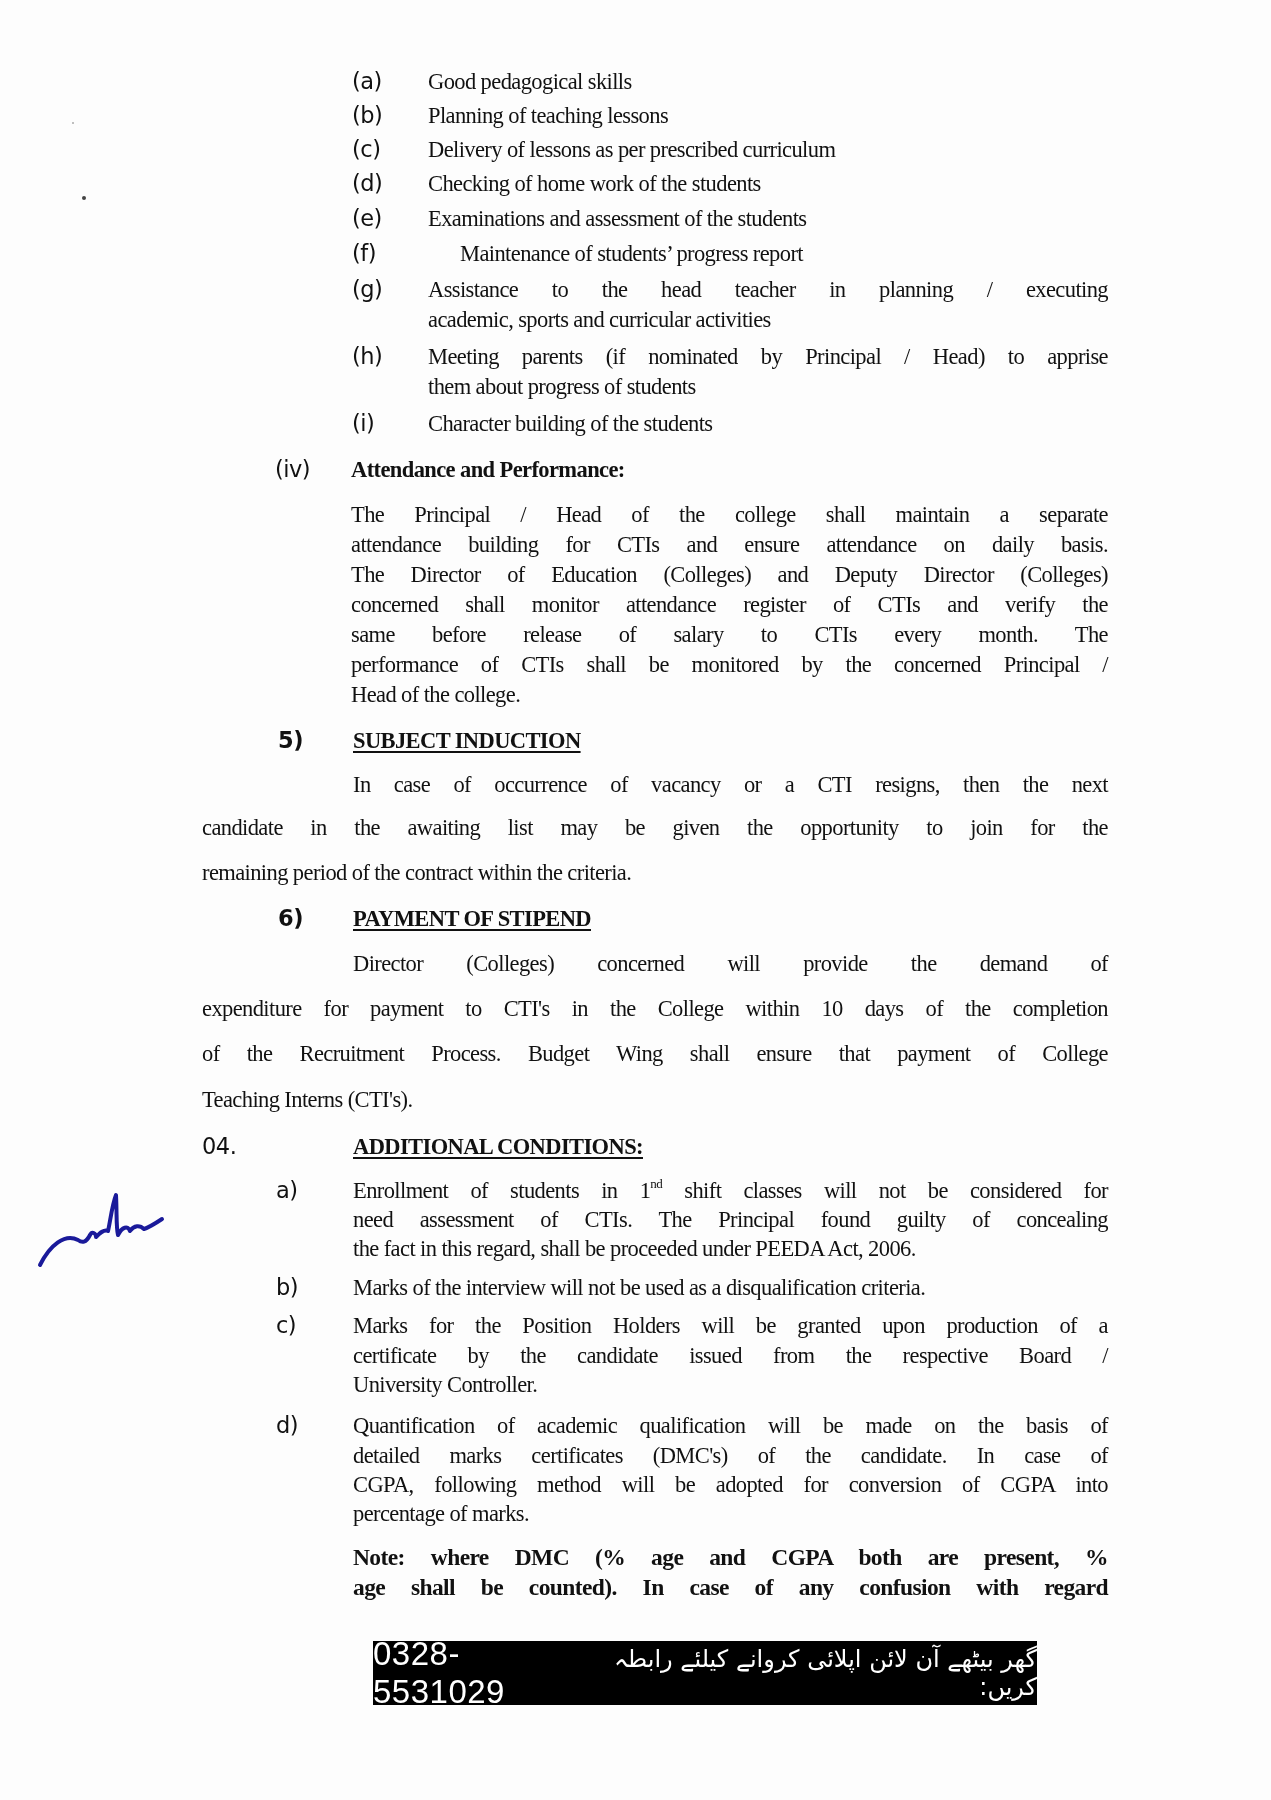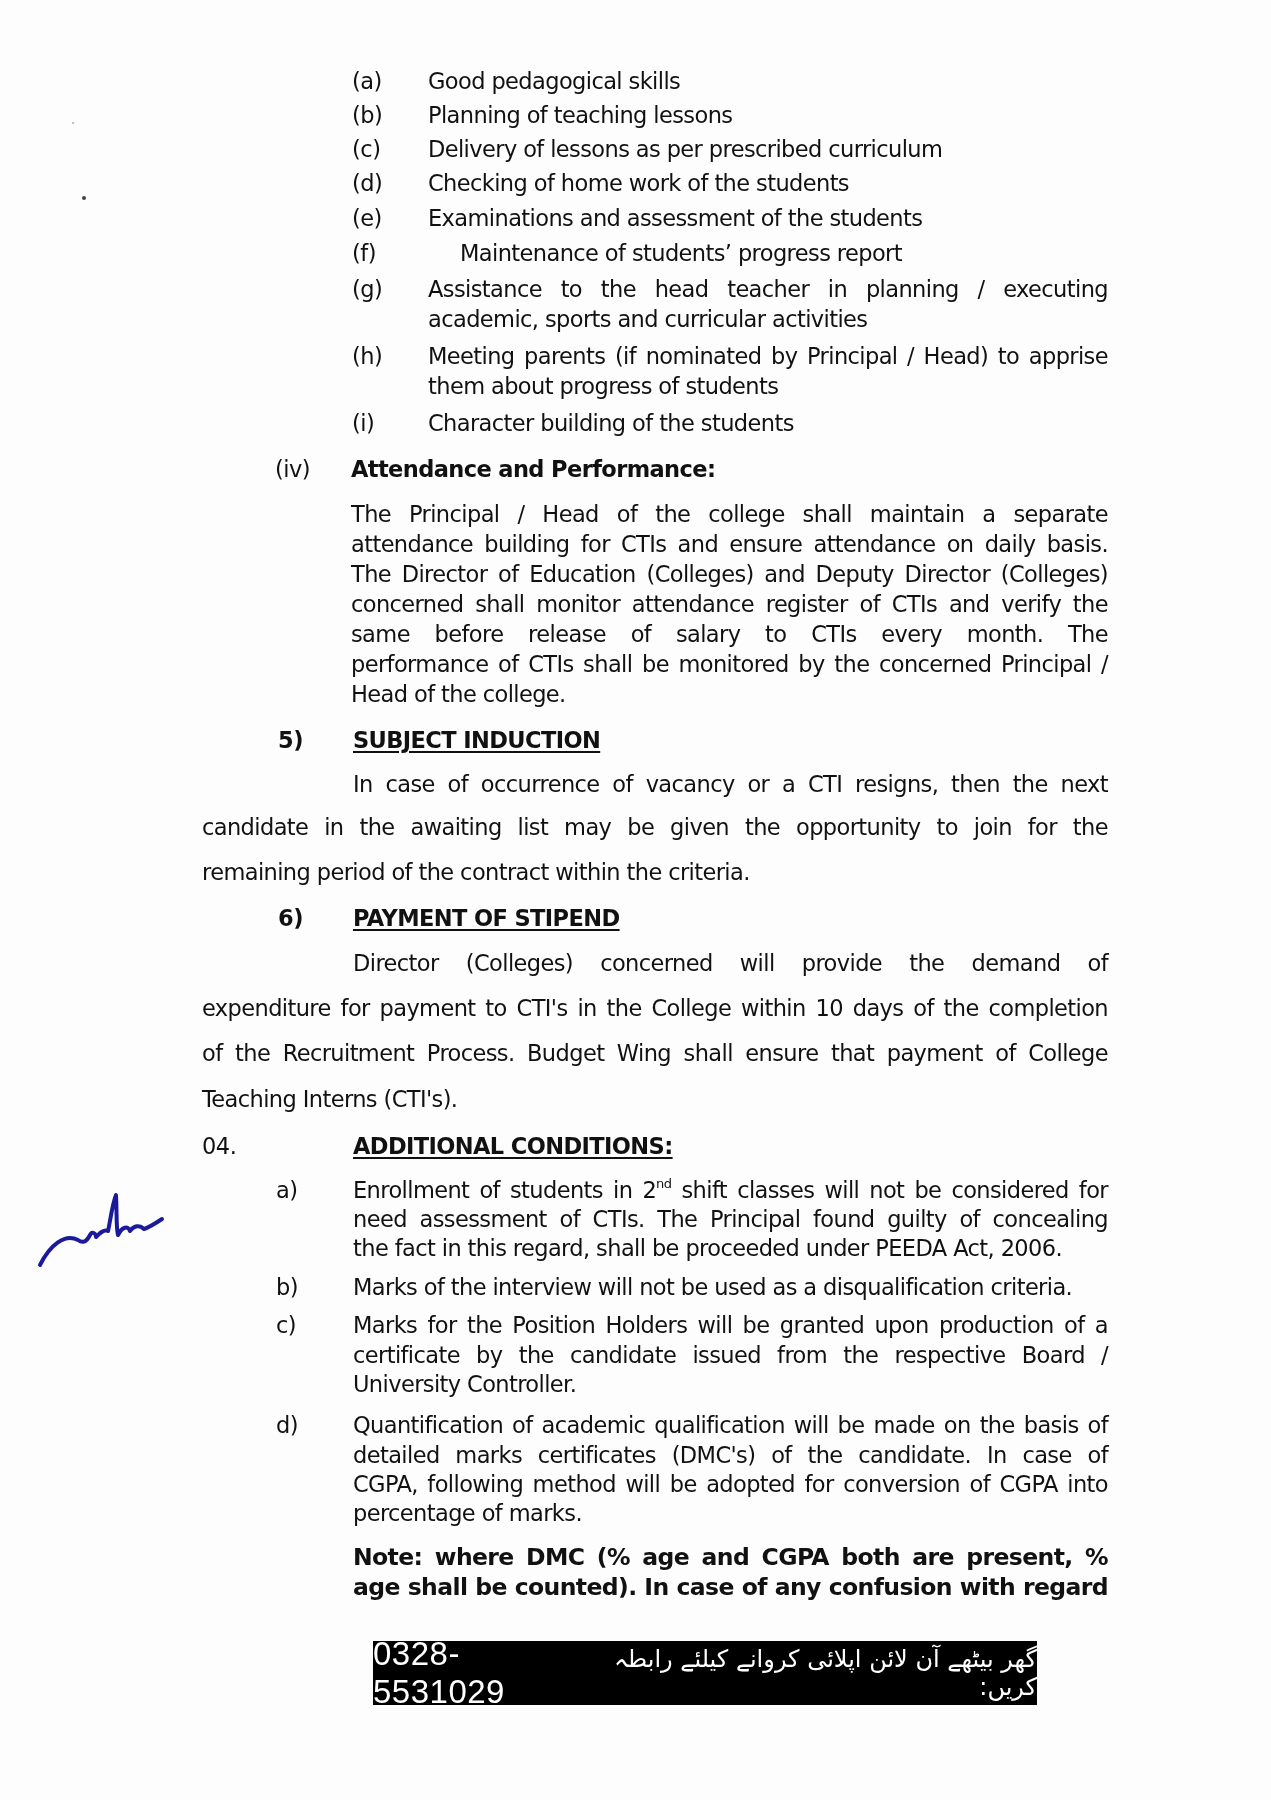--- a/index.html
+++ b/index.html
@@ -1,19 +1,19 @@
 <!DOCTYPE html>
 <html><head>
 <meta charset="utf-8">
 <style>
   html, body { margin: 0; padding: 0; background: #ffffff; }
   body { width: 1271px; height: 1800px; position: relative; overflow: hidden;
          font-family: "DejaVu Sans", sans-serif; color: #111; }
   .page { position: absolute; left: 0; top: 0; width: 1271px; height: 1800px; background: #fdfdfd; }
-  .t { position: absolute; font-size: 22.5px; line-height: 29px; white-space: nowrap; letter-spacing: -0.6px; }
+  .t { position: absolute; font-size: 22.5px; line-height: 29px; white-space: nowrap; letter-spacing: -0.6px; font-family: Liberation Serif, serif; }
   .just { white-space: normal; text-align: justify; text-align-last: justify; }
   .lbl { position: absolute; font-size: 22.5px; line-height: 29px; letter-spacing: -0.5px; }
   .b { font-weight: bold; }
   .u { text-decoration: underline; text-underline-offset: 3px; }
   .banner { position: absolute; left: 373px; top: 1641px; width: 664px; height: 64px; background: #000;
             color: #fff; display: flex; align-items: center; justify-content: center; gap: 10px; }
   .banner .phone { font-family: "Liberation Sans", sans-serif; font-size: 33px; letter-spacing: 0.5px; }
   .banner .urdu { font-family: "DejaVu Sans", sans-serif; font-size: 24px; direction: rtl; }
   .dot { position: absolute; background: #444; border-radius: 50%; }
   sup { font-size: 13px; line-height: 0; position: relative; top: -2px; }
@@ -84,21 +84,21 @@
     <span class="t just" style="left:202px;top:994px;width:906px;">expenditure for payment to CTI's in the College within 10 days of the completion</span>
     <span class="t just" style="left:202px;top:1039px;width:906px;">of the Recruitment Process. Budget Wing shall ensure that payment of College</span>
     <span class="t" style="left:202px;top:1085px;">Teaching Interns (CTI's).</span>
   </div>
 
   <div>
     <span class="lbl" style="left:202px;top:1132px;">04.</span>
     <span class="t b u" style="left:353px;top:1132px;">ADDITIONAL CONDITIONS:</span>
 
     <span class="lbl" style="left:276px;top:1176px;">a)</span>
-    <span class="t just" style="left:353px;top:1176px;width:755px;"><span>Enrollment of students in 2</span><sup>nd</sup><span> shift classes will not be considered for</span></span>
+    <span class="t just" style="left:353px;top:1176px;width:755px;"><span>Enrollment of students in 1</span><sup>nd</sup><span> shift classes will not be considered for</span></span>
     <span class="t just" style="left:353px;top:1205px;width:755px;">need assessment of CTIs. The Principal found guilty of concealing</span>
     <span class="t" style="left:353px;top:1234px;">the fact in this regard, shall be proceeded under PEEDA Act, 2006.</span>
 
     <span class="lbl" style="left:276px;top:1273px;">b)</span>
     <span class="t" style="left:353px;top:1273px;">Marks of the interview will not be used as a disqualification criteria.</span>
 
     <span class="lbl" style="left:276px;top:1311px;">c)</span>
     <span class="t just" style="left:353px;top:1311px;width:755px;">Marks for the Position Holders will be granted upon production of a</span>
     <span class="t just" style="left:353px;top:1341px;width:755px;">certificate by the candidate issued from the respective Board /</span>
     <span class="t" style="left:353px;top:1370px;">University Controller.</span>

